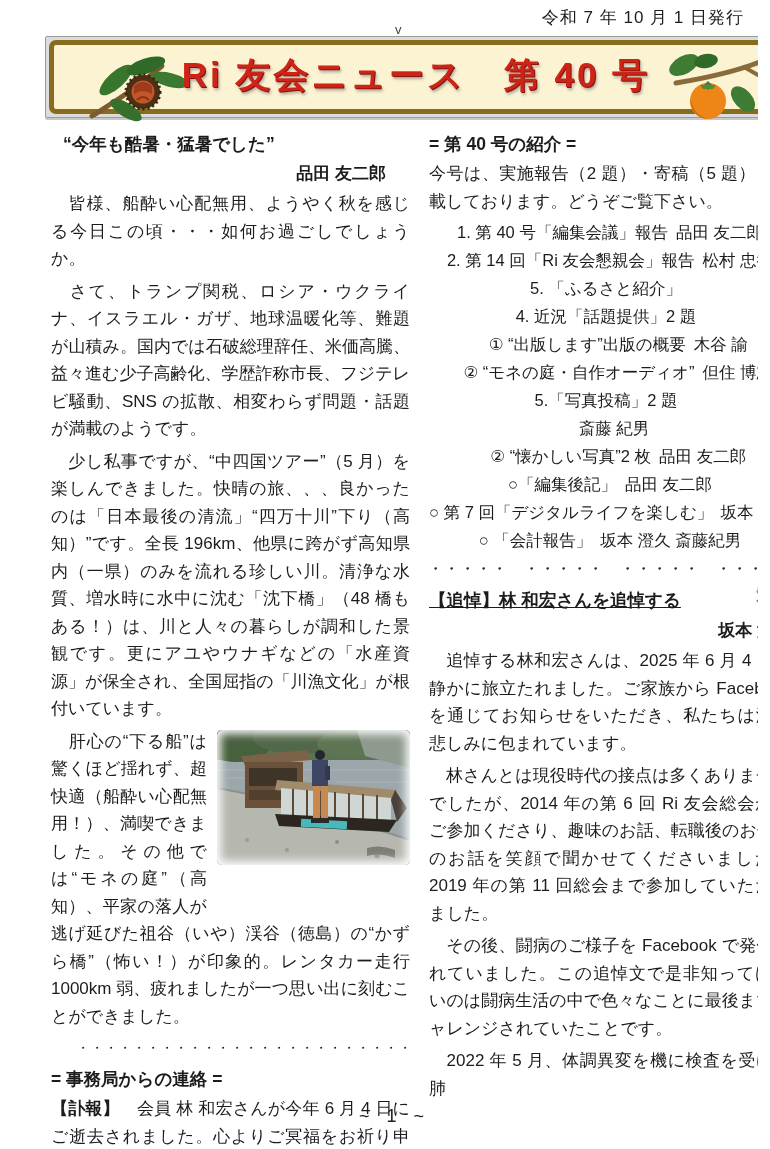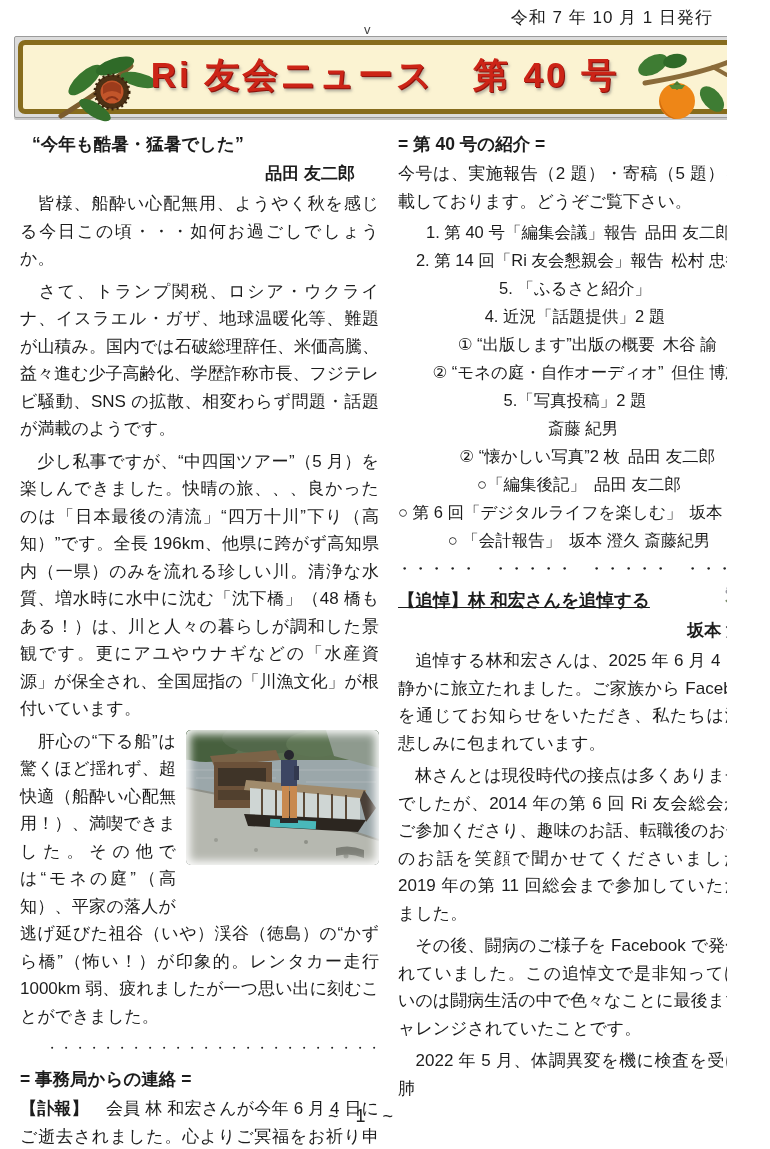--- a/index.html
+++ b/index.html
@@ -1,18 +1,18 @@
 <!DOCTYPE html>
 <html><head>
 <meta charset="utf-8">
 <style>
   * { margin:0; padding:0; box-sizing:border-box; }
   html,body { background:#ffffff; }
   body { font-family:"Liberation Sans","DejaVu Sans",sans-serif; color:#1c1c1c; }
-  .page { position:relative; width:727px; height:1149px; background:#fff; overflow:hidden; }
+  .page { position:relative; width:727px; height:1149px; background:#fff; overflow:hidden;margin-left:31px; }
 
   .issue-date { position:absolute; top:6px; right:14px; font-size:17px; letter-spacing:1px; }
 
   .banner { position:absolute; left:14px; top:36px; width:742px; height:82px;
             border:1px solid #9b9b9b; border-radius:2px; background:#dcdcdc; padding:3px;
             box-shadow:0 2px 0 #c8c8c8; }
   .banner-inner { position:relative; width:100%; height:100%;
                   border:5px solid #876c1d; border-radius:7px; background:#fbf3d2; }
   .banner-title { position:absolute; left:0; right:0; top:50%; transform:translateY(-54%);
                   text-align:center; font-size:35px; font-weight:bold; color:#cc2417;
@@ -202,21 +202,21 @@
       </div>
     <div class="toc-row">
         <span class="toc-label">　② “懐かしい写真”2 枚</span>
         <span class="toc-author">品田 友二郎</span>
       </div>
     <div class="toc-row">
         <span class="toc-label">○「編集後記」</span>
         <span class="toc-author">品田 友二郎</span>
       </div>
     <div class="toc-row">
-        <span class="toc-label">○ 第 6 回「デジタルライフを楽しむ」</span>
+        <span class="toc-label">○ 第 7 回「デジタルライフを楽しむ」</span>
         <span class="toc-author">坂本 澄久</span>
       </div>
     <div class="toc-row">
         <span class="toc-label">○ 「会計報告」</span>
         <span class="toc-author">坂本 澄久 斎藤紀男</span>
       </div>
 
     <div class="dots-right">・・・・・　・・・・・　・・・・・　・・・・・　・・・・・</div>
 
     <div class="memorial-head-row">

